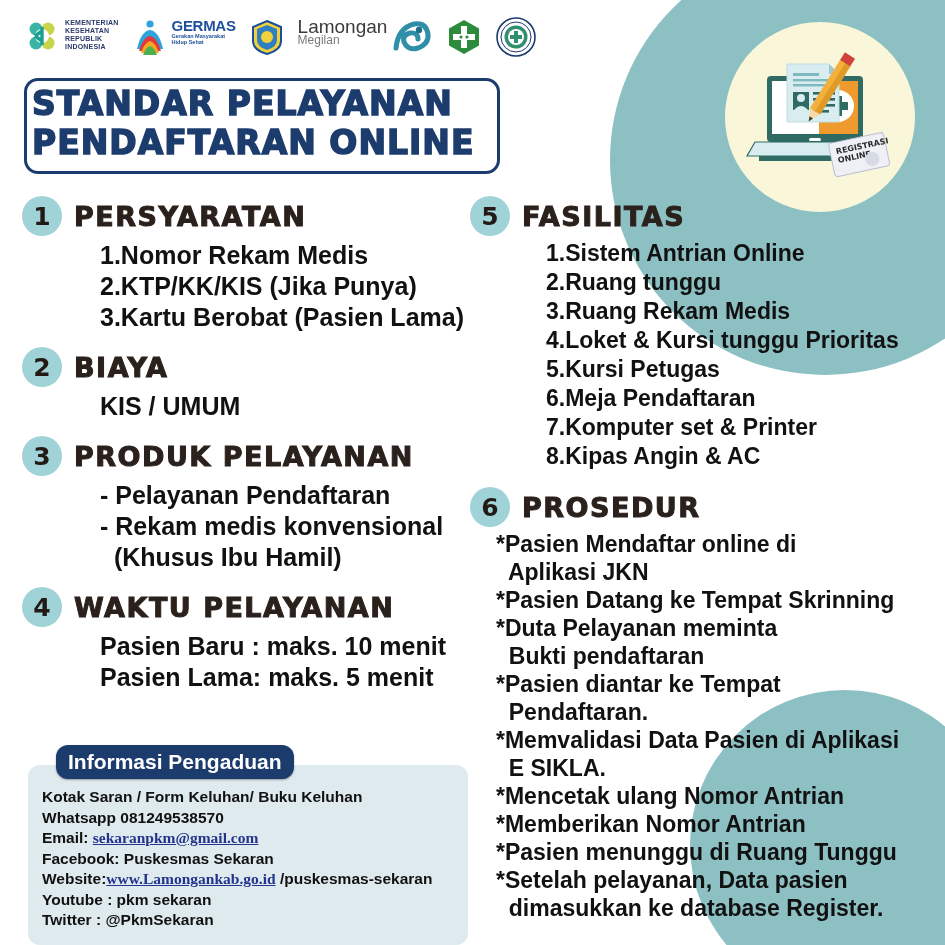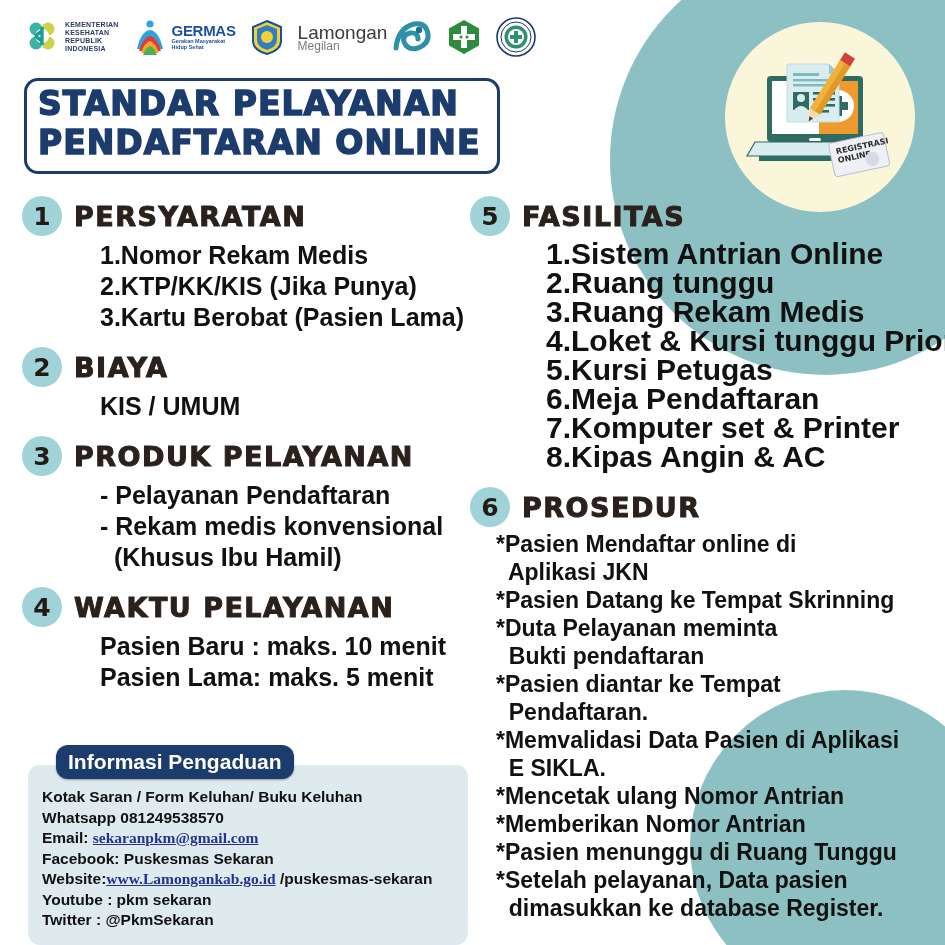--- a/index.html
+++ b/index.html
@@ -39,40 +39,40 @@
     background:#faf6da;
     right:30px;top:22px;
     z-index:1;
   }
   
   .logos{
     position:absolute;top:6px;left:24px;
     display:flex;align-items:center;gap:14px;
     height:62px;z-index:5;
   }
-  .logo{display:flex;align-items:center;gap:5px;}
+  .logo{display:flex;gap:5px;}
   .logo-label{
     font-size:7px;line-height:8px;font-weight:bold;
     color:#2a3a6a;letter-spacing:.2px;
   }
   .germas-label{font-size:15px;font-weight:bold;color:#1e4f9c;line-height:14px;letter-spacing:-.3px;}
   .germas-sub{font-size:5.5px;color:#1e4f9c;line-height:6px;font-weight:bold;}
   .lamongan-text{font-size:19px;color:#3b3b3b;line-height:17px;font-weight:normal;}
   .lamongan-sub{font-size:12px;color:#7a7a7a;line-height:10px;}
   
   .title-box{
     position:absolute;left:24px;top:78px;
     width:470px;height:90px;
     border:3px solid #1d3c6e;
     border-radius:14px;
     background:#ffffff;
     z-index:5;
   }
   .title-text{
-    position:absolute;left:38px;top:84px;width:460px;
+    position:absolute;left:32px;top:84px;width:460px;
     z-index:6;
     font-family:"DejaVu Sans",sans-serif;
     font-weight:bold;
     font-size:33px;
     line-height:39px;
     letter-spacing:1px;
     color:#1d3c6e;
     -webkit-text-stroke:1.5px #1d3c6e;
   }
   
@@ -97,21 +97,21 @@
     letter-spacing:1.5px;
     color:#2b211c;
     -webkit-text-stroke:1px #2b211c;
   }
   .sec-body{
     font-family:"Liberation Sans",sans-serif;
     font-weight:bold;
     color:#111111;
   }
   .body-left{font-size:25px;line-height:31px;padding-left:78px;margin-top:4px;}
-  .body-right{font-size:30px;line-height:29px;padding-left:76px;margin-top:3px;}
+  .body-right{font-size:23px;line-height:29px;padding-left:76px;margin-top:3px;}
   .body-proc{font-size:23px;line-height:28px;padding-left:26px;margin-top:3px;}
   .line{white-space:pre;}
   
   .info-wrap{position:absolute;left:28px;top:745px;width:440px;z-index:6;}
   .info-pill{
     display:inline-block;
     background:#1d3c6e;
     color:#ffffff;
     border-radius:12px;
     padding:5px 12px;

